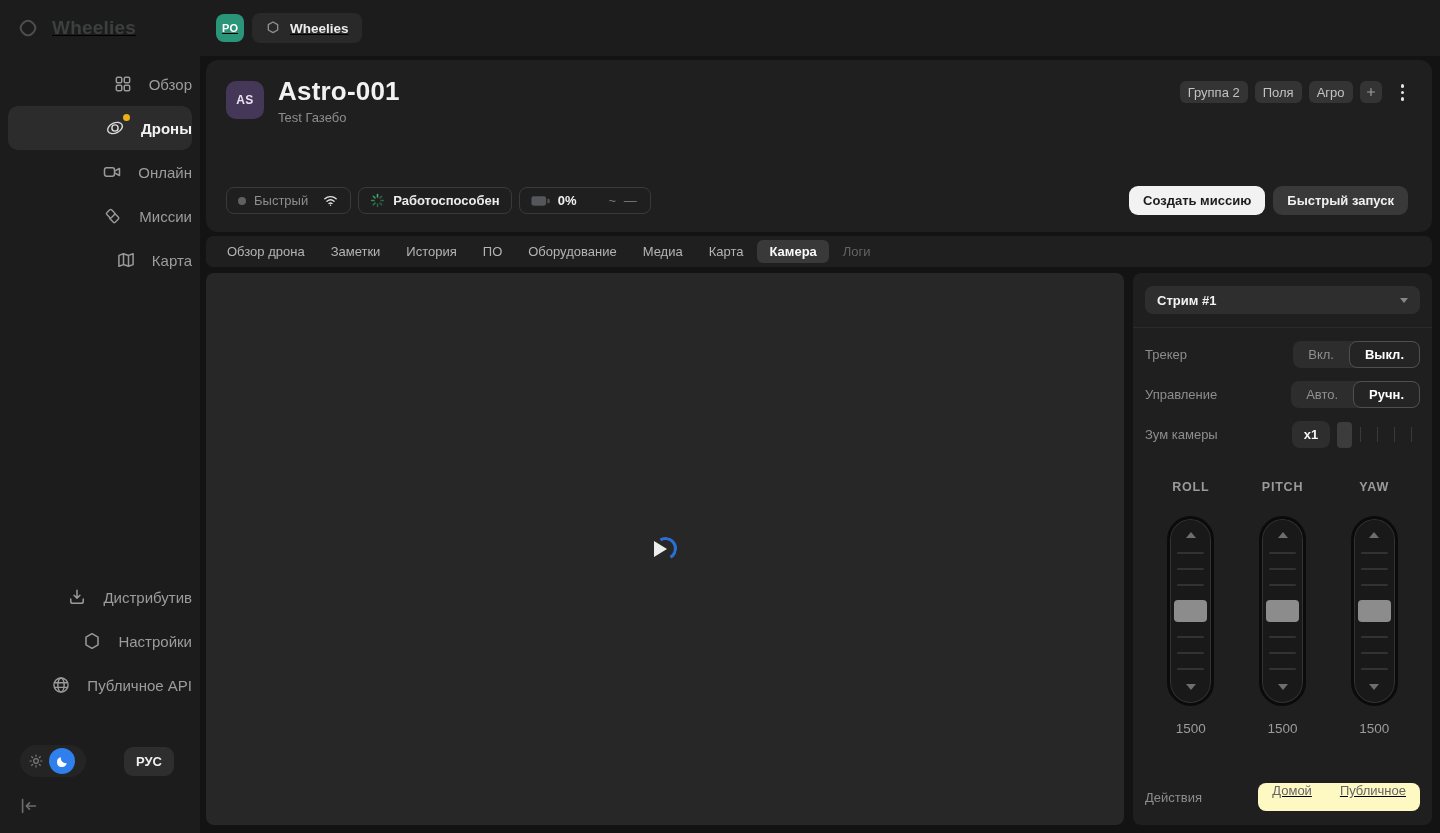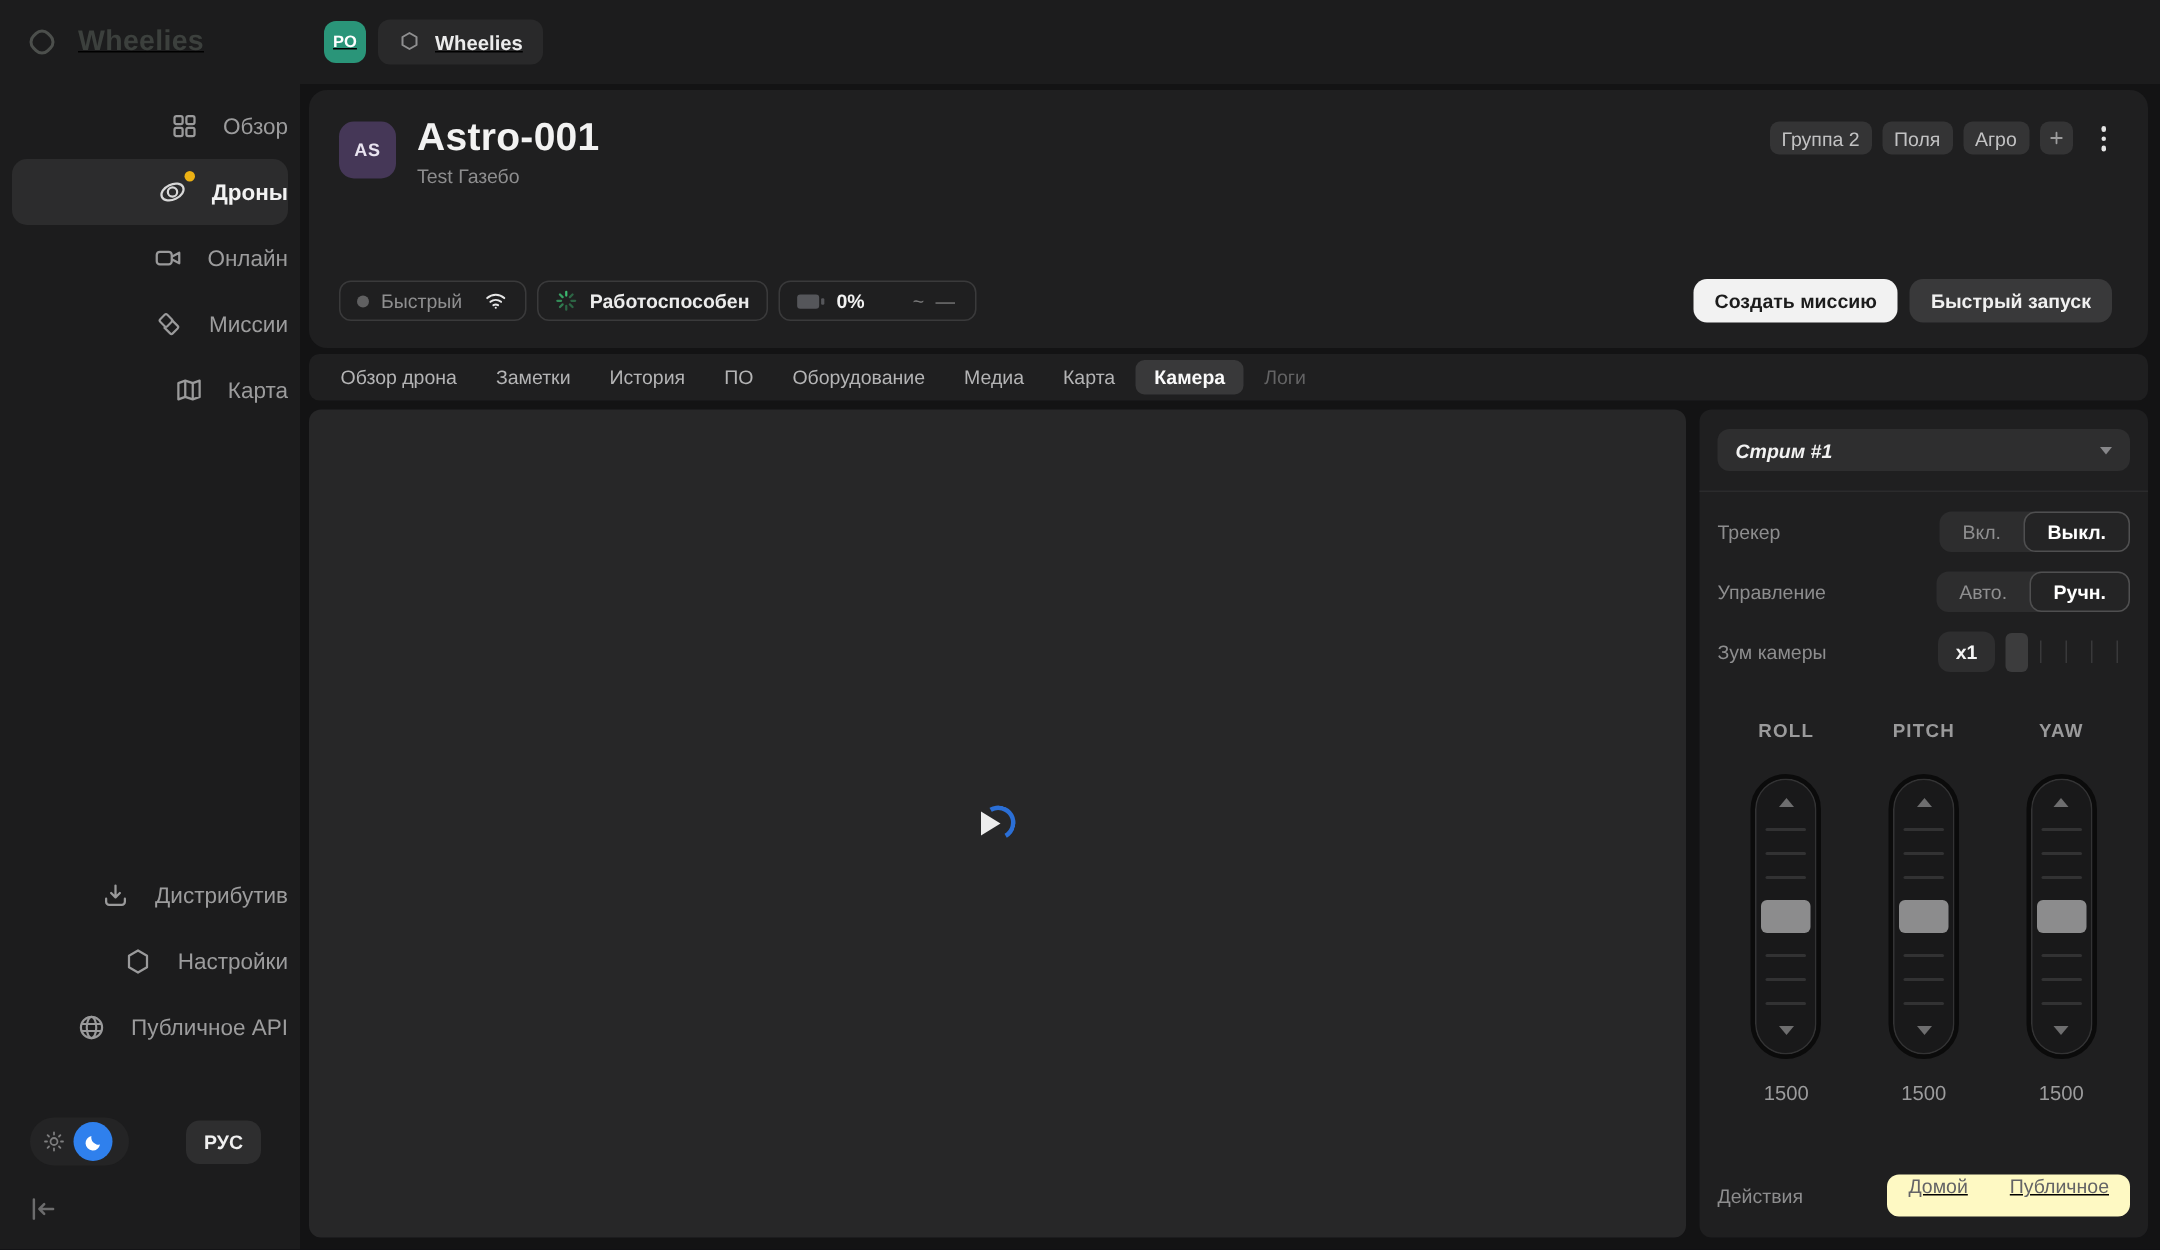--- a/index.html
+++ b/index.html
@@ -63,21 +63,21 @@
 
   
   .content-row { margin-top:6px; display:flex; gap:9px; height:552px; }
   .video-panel { flex:1; background:#272728; border-radius:8px; display:flex; align-items:center; justify-content:center; position:relative; }
   .play-wrap { position:relative; width:26px; height:26px; cursor:pointer; }
   .play-arc { position:absolute; left:2px; top:1px; width:23px; height:23px; border:3px solid #2b6fd6; border-radius:50%; border-bottom-color:transparent; border-left-color:transparent; transform:rotate(15deg); }
   .play-tri { position:absolute; left:2px; top:5px; width:0; height:0; border-top:8px solid transparent; border-bottom:8px solid transparent; border-left:13px solid #ededed; }
 
   
   .cam-panel { width:299px; background:#1f1f20; border-radius:8px; display:flex; flex-direction:column; padding:13px 12px 14px; }
-  .stream-select { height:28px; background:#2e2e2f; border-radius:8px; display:flex; align-items:center; justify-content:space-between; padding:0 12px; color:#f2f2f2; font-size:13px; font-weight:700; cursor:pointer;font-style:italic; }
+  .stream-select { height:28px; background:#2e2e2f; border-radius:8px; display:flex; align-items:center; justify-content:space-between; padding:0 12px; color:#f2f2f2; font-size:13px; font-weight:700; cursor:pointer; }
   .caret-down { width:0; height:0; border-left:4.5px solid transparent; border-right:4.5px solid transparent; border-top:5px solid #87878a; }
   .panel-divider { height:1px; background:#2b2b2c; margin:13px -12px 0; }
   .ctl-row { margin-top:13px; height:27px; display:flex; align-items:center; justify-content:space-between; }
   .ctl-label { color:#8d8d8e; font-size:13px; }
   .seg { display:flex; background:#2d2d2e; border-radius:8px; height:27px; }
   .seg-opt { border:none; background:transparent; color:#8f8f90; font-size:13px; font-family:inherit; padding:0 15px; border-radius:8px; cursor:pointer; }
   .seg-opt.active { background:#242425; border:1px solid #4f4f50; color:#fff; font-weight:700; }
   .zoom-group { display:flex; align-items:center; }
   .zoom-value { width:38px; height:27px; background:#2e2e2f; border:none; border-radius:8px; color:#f5f5f5; font-size:13px; font-weight:700; font-family:inherit; cursor:pointer; }
   .zoom-slider { display:flex; align-items:center; margin-left:7px; height:27px; cursor:pointer; }

